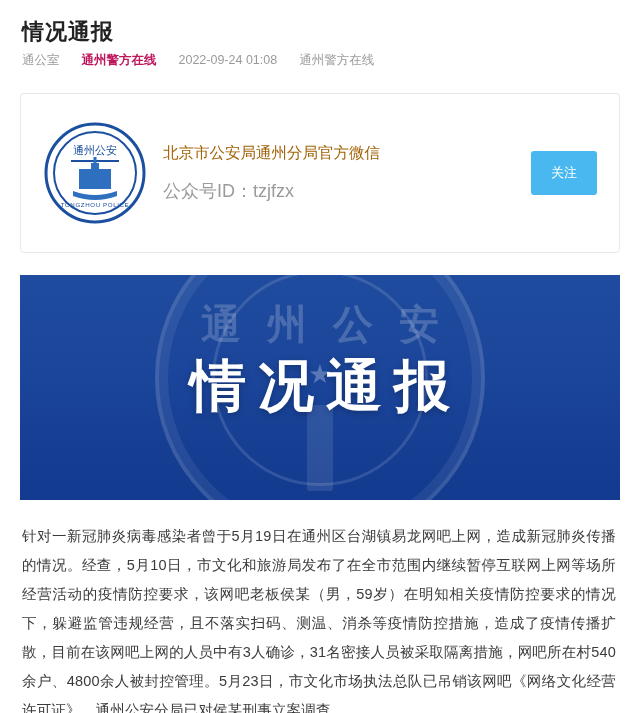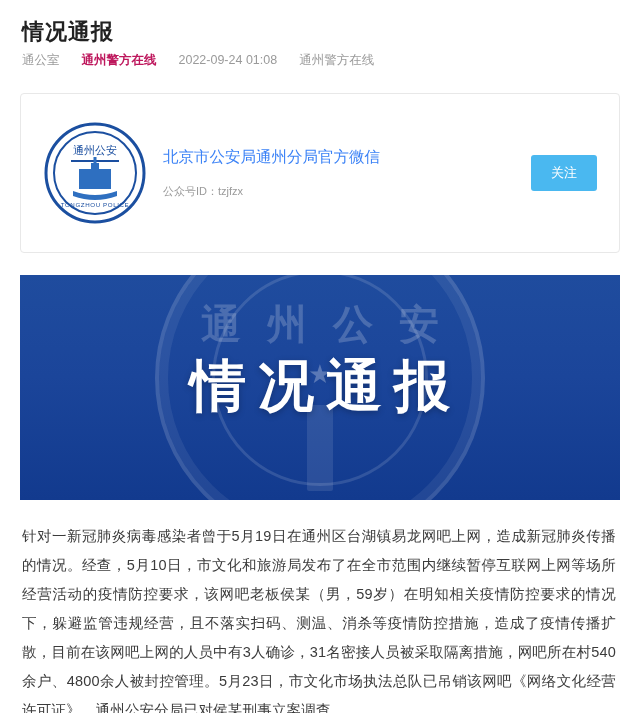--- a/index.html
+++ b/index.html
@@ -59,36 +59,36 @@
     flex: 0 0 104px;
     position: relative;
   }
   .account-info {
     flex: 1 1 auto;
     padding-left: 16px;
     min-width: 0;
   }
   .account-name {
     font-size: 15.5px;
-    color: #3b82f6;
+    color: #a16207;
     font-weight: normal;
     line-height: 1.4;
   }
   .account-id {
     margin-top: 16px;
-    font-size: 11px;
+    font-size: 18px;
     color: #9a9a9a;
   }
   .follow-btn {
     flex: 0 0 auto;
     background: #4ab8f0;
     color: #ffffff;
     font-size: 13px;
     width: 66px;
-    height: 36px;
+    height: 44px;
     line-height: 28px;
     text-align: center;
     border-radius: 3px;
     border: none;
     cursor: pointer;
     font-family: "Liberation Sans", sans-serif;
   }
   
   .hero {
     margin-top: 22px;

